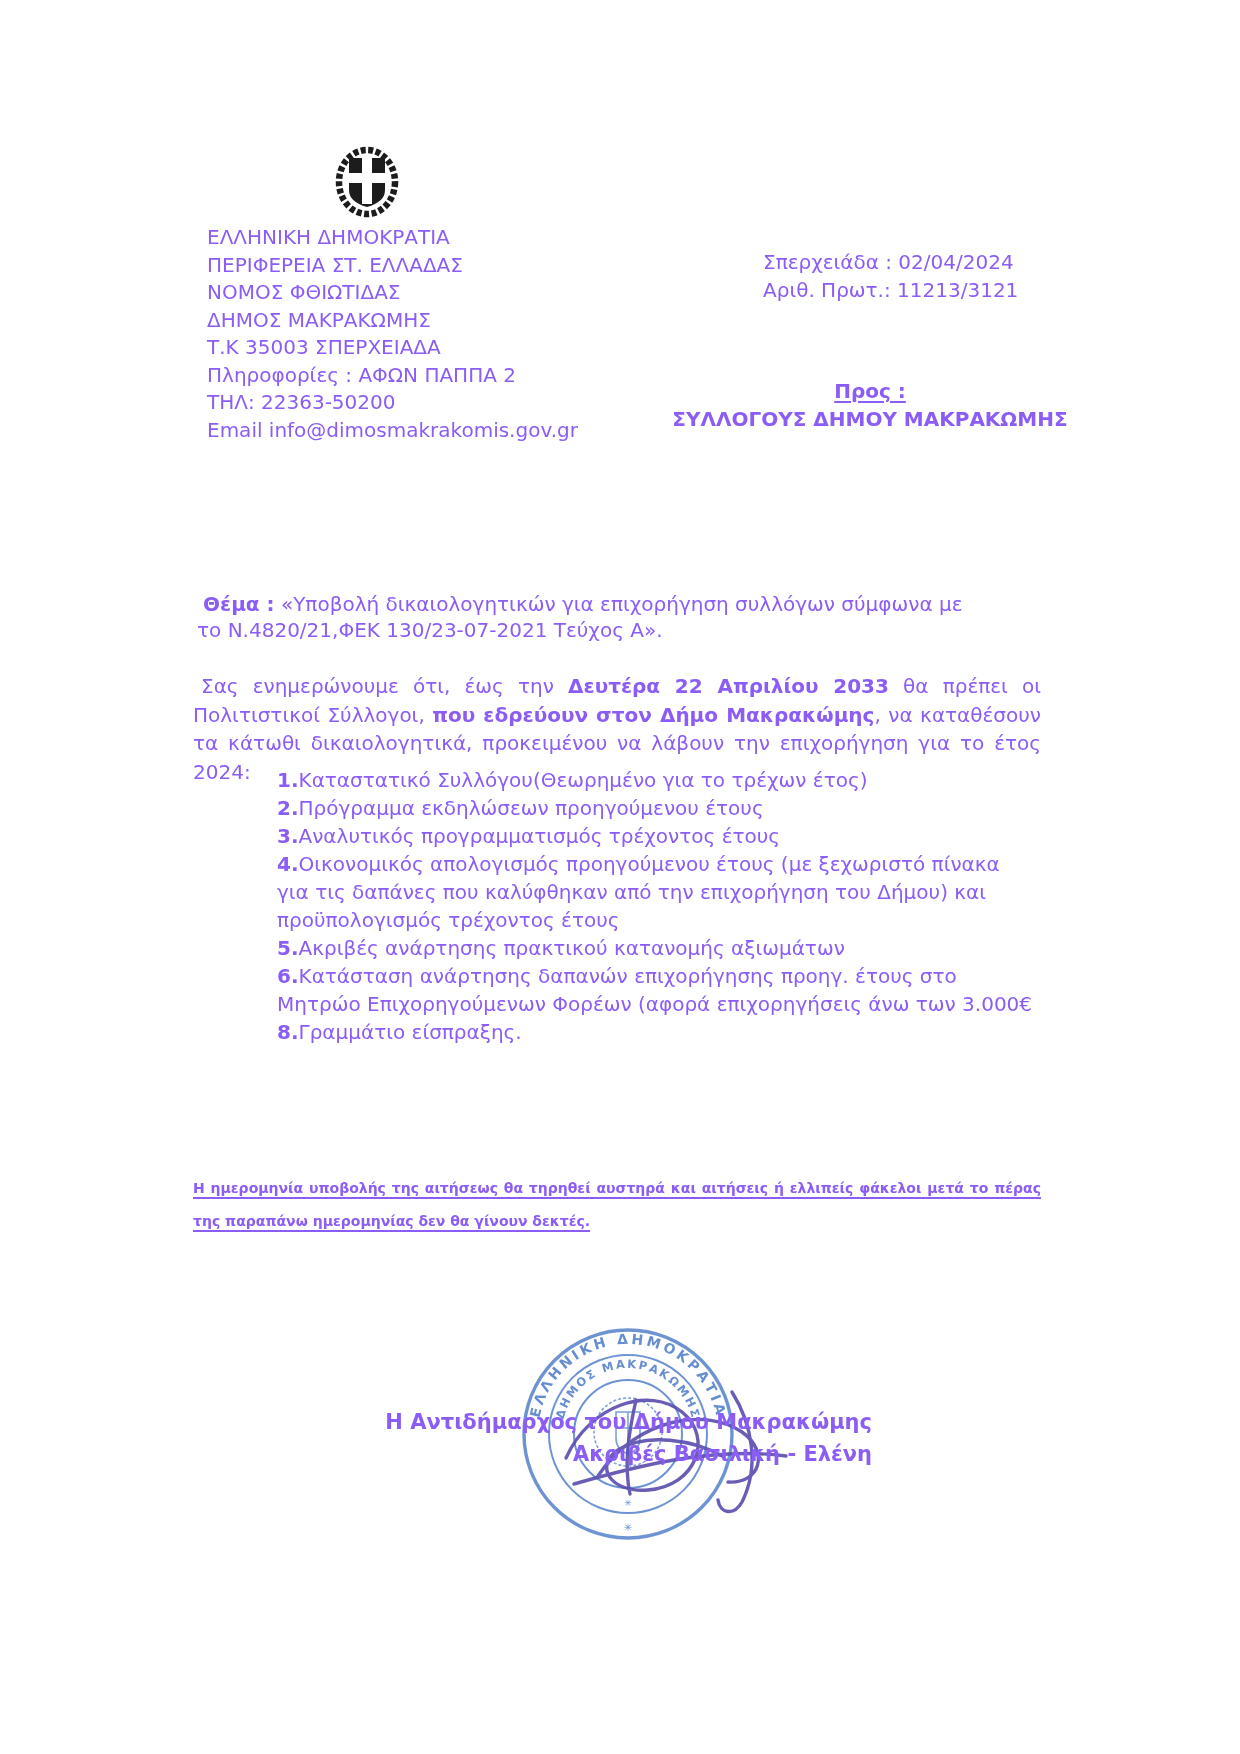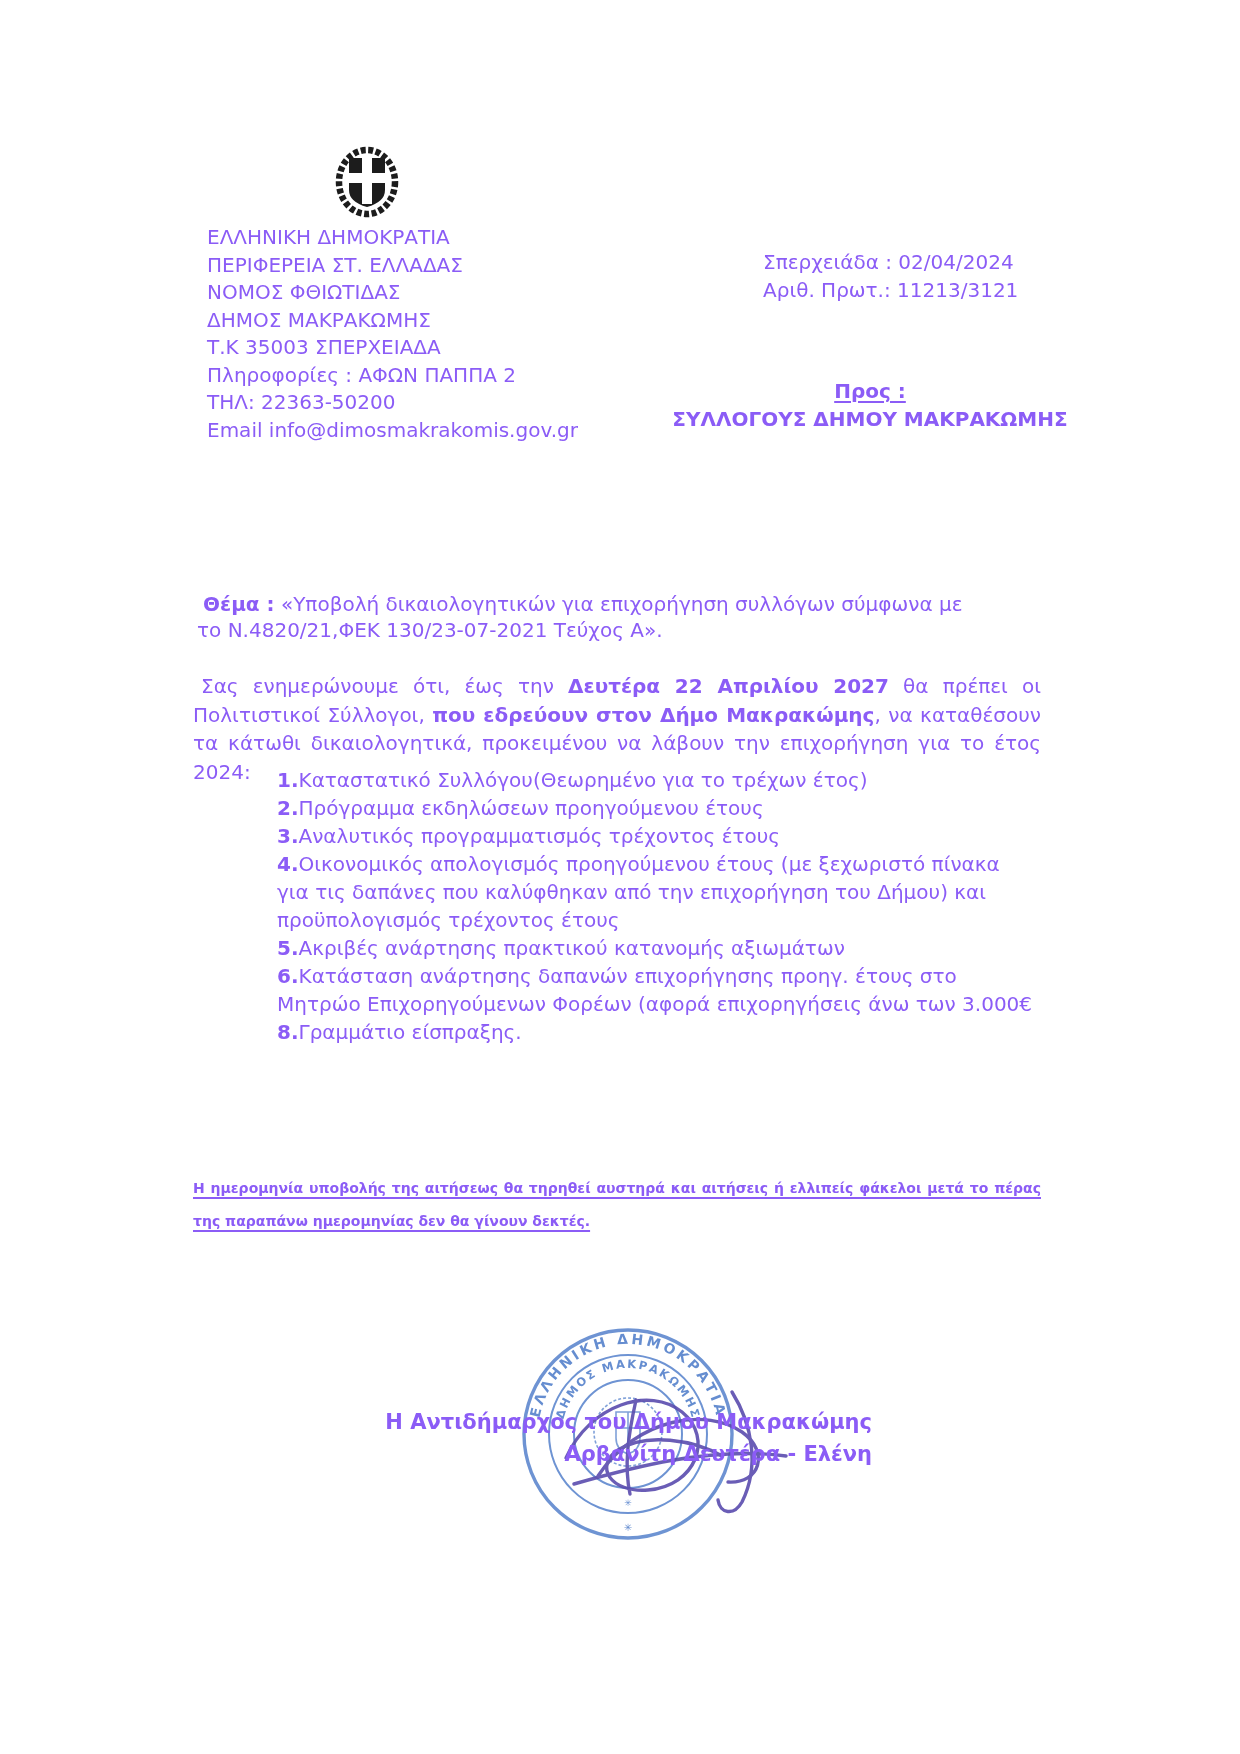--- a/index.html
+++ b/index.html
@@ -85,21 +85,21 @@
     <div>Αριθ. Πρωτ.: 11213/3121</div>
   </div>
 
   <div class="to-block">
     <div><span class="to-label">Προς :</span></div>
     <div>ΣΥΛΛΟΓΟΥΣ ΔΗΜΟΥ ΜΑΚΡΑΚΩΜΗΣ</div>
   </div>
 
   <p class="subject"><span class="b">Θέμα :</span><span> «Υποβολή δικαιολογητικών για επιχορήγηση συλλόγων σύμφωνα με το Ν.4820/21,ΦΕΚ 130/23-07-2021 Τεύχος Α».</span></p>
 
-  <p class="intro"><span>Σας ενημερώνουμε ότι, έως την </span><span class="b">Δευτέρα 22 Απριλίου 2027</span><span> θα πρέπει οι Πολιτιστικοί Σύλλογοι, </span><span class="b">που εδρεύουν στον Δήμο Μακρακώμης</span><span>, να καταθέσουν τα κάτωθι δικαιολογητικά, προκειμένου να λάβουν την επιχορήγηση για το έτος 2024:</span></p>
+  <p class="intro"><span>Σας ενημερώνουμε ότι, έως την </span><span class="b">Δευτέρα 22 Απριλίου 2033</span><span> θα πρέπει οι Πολιτιστικοί Σύλλογοι, </span><span class="b">που εδρεύουν στον Δήμο Μακρακώμης</span><span>, να καταθέσουν τα κάτωθι δικαιολογητικά, προκειμένου να λάβουν την επιχορήγηση για το έτος 2024:</span></p>
 
   <div class="requirements">
     <div class="req-item"><span class="req-num">1.</span><span>Καταστατικό Συλλόγου(Θεωρημένο για το τρέχων έτος)</span></div>
     <div class="req-item"><span class="req-num">2.</span><span>Πρόγραμμα εκδηλώσεων προηγούμενου έτους</span></div>
     <div class="req-item"><span class="req-num">3.</span><span>Αναλυτικός προγραμματισμός τρέχοντος έτους</span></div>
     <div class="req-item"><span class="req-num">4.</span><span>Οικονομικός απολογισμός προηγούμενου έτους (με ξεχωριστό πίνακα για τις δαπάνες που καλύφθηκαν από την επιχορήγηση του Δήμου) και προϋπολογισμός τρέχοντος έτους</span></div>
     <div class="req-item"><span class="req-num">5.</span><span>Ακριβές ανάρτησης πρακτικού κατανομής αξιωμάτων</span></div>
     <div class="req-item"><span class="req-num">6.</span><span>Κατάσταση ανάρτησης δαπανών επιχορήγησης προηγ. έτους στο Μητρώο Επιχορηγούμενων Φορέων (αφορά επιχορηγήσεις άνω των 3.000€</span></div>
     <div class="req-item"><span class="req-num">8.</span><span>Γραμμάτιο είσπραξης.</span></div>
   </div>
@@ -132,16 +132,16 @@
       <path d="M 96,142 C 120,88 180,70 212,96 C 244,122 226,170 178,174 C 140,177 124,150 148,134 C 176,116 224,124 252,140"></path>
       <path d="M 128,160 C 168,100 238,92 272,116 C 300,136 290,168 258,166"></path>
       <path d="M 166,84 C 158,120 154,150 160,178"></path>
       <path d="M 262,76 C 282,108 290,150 272,186 C 264,200 250,198 248,184"></path>
       <path d="M 104,168 C 160,152 240,130 316,140"></path>
     </g>
   </svg>
 
   <div class="signature-block">
     <div>Η Αντιδήμαρχος του Δήμου Μακρακώμης</div>
-    <div>Αρβανίτη Δευτέρα - Ελένη</div>
+    <div>Ακριβές Βασιλική - Ελένη</div>
   </div>
 
 </div>
 
 </body></html>

